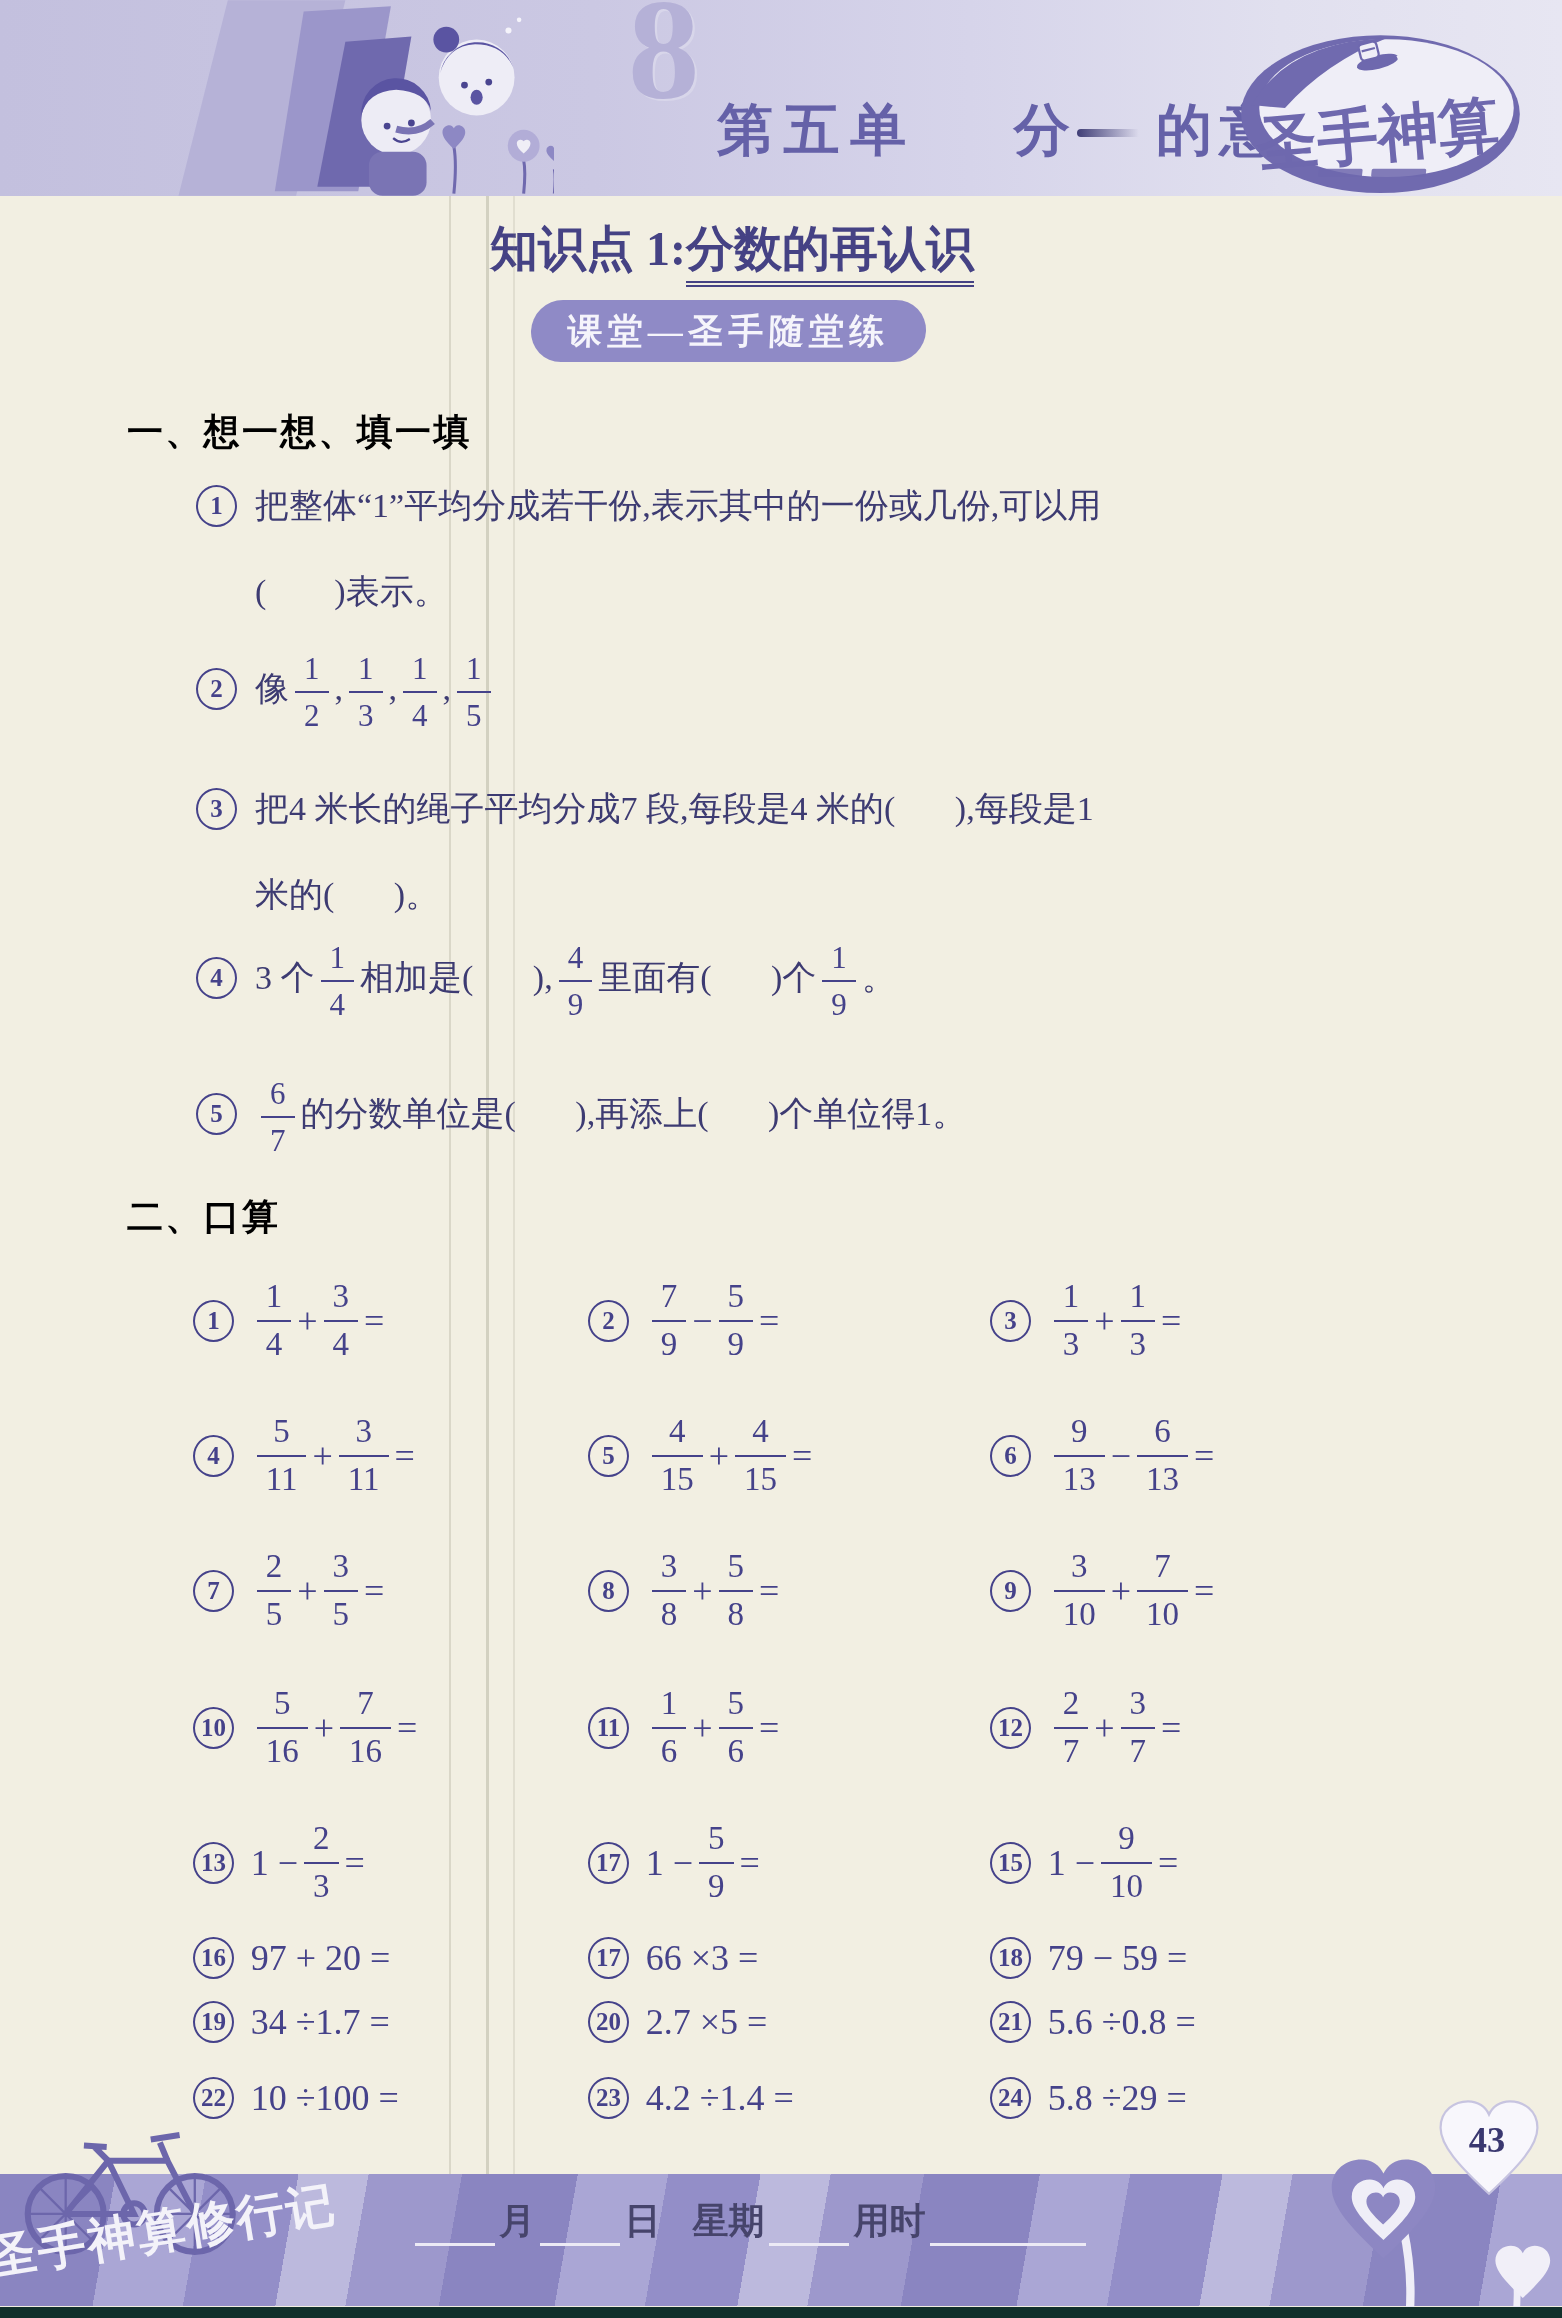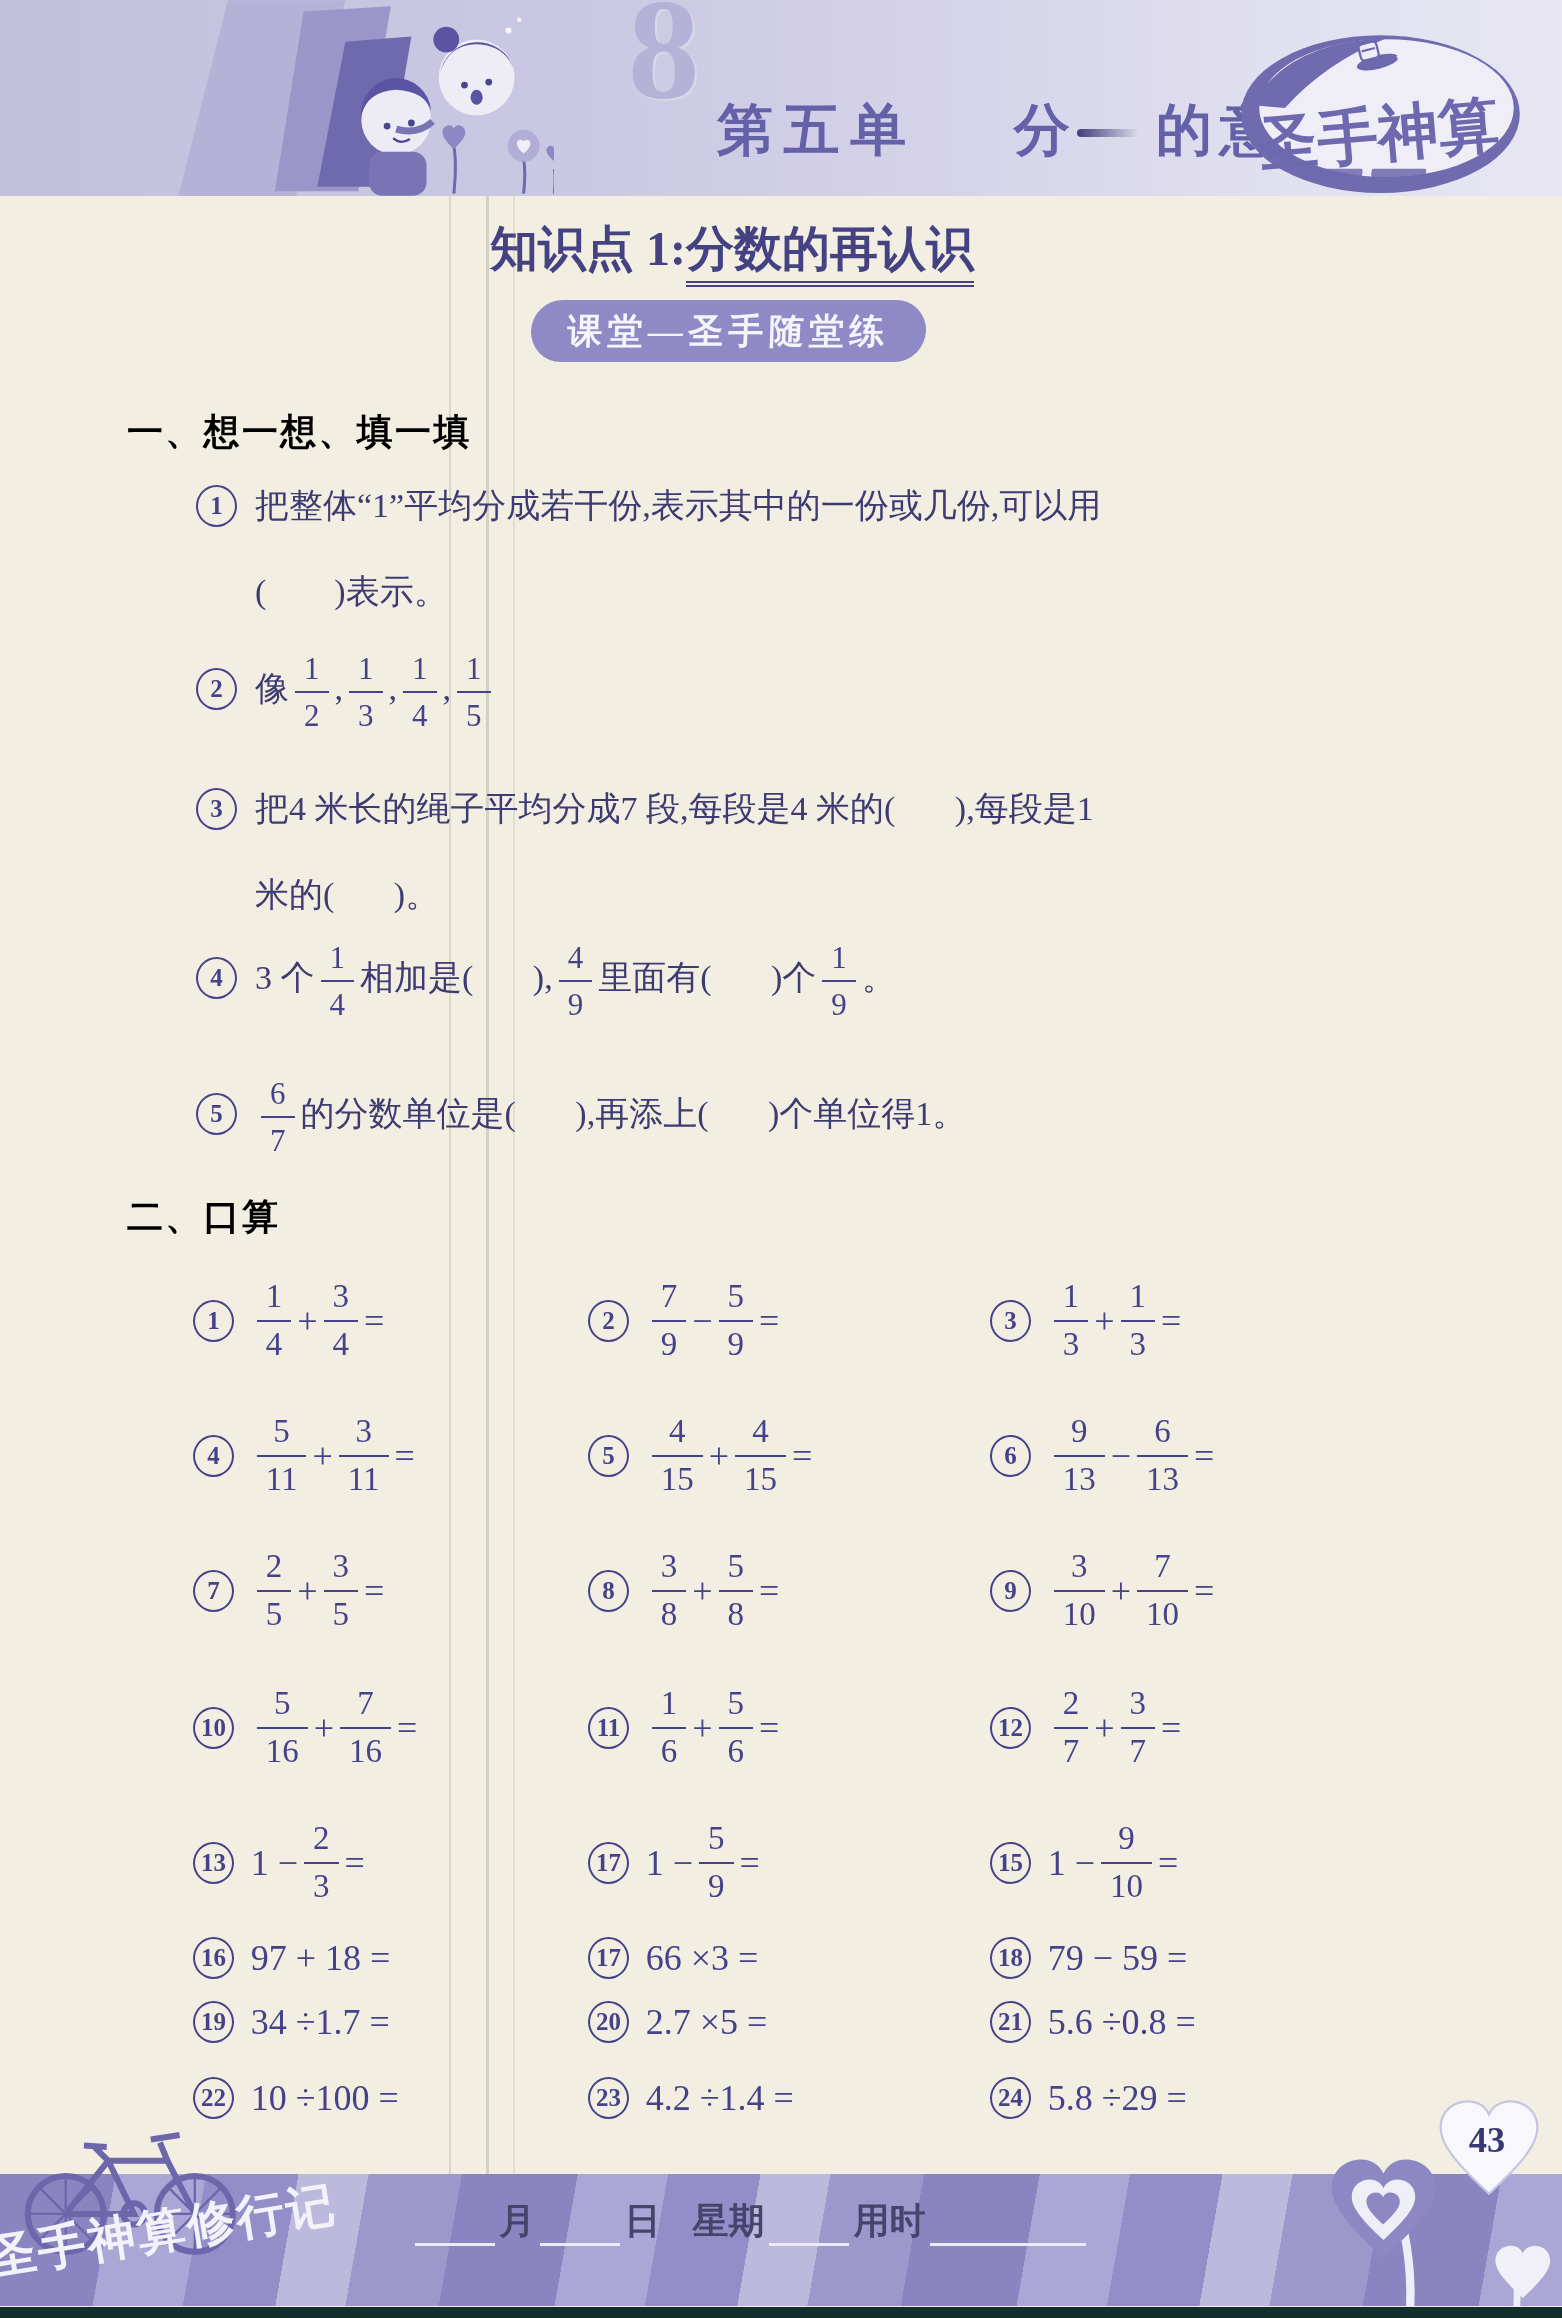--- a/index.html
+++ b/index.html
@@ -406,21 +406,21 @@
           <span class="frac">
             <span class="fn">9</span>
             <span class="fd">10</span>
           </span>
           <span> =</span>
         </span>
       </div>
       <div class="cell">
         <span class="circ">16</span>
         <span class="expr">
-          <span>97 + 18 =</span>
+          <span>97 + 20 =</span>
         </span>
       </div>
       <div class="cell">
         <span class="circ">17</span>
         <span class="expr">
           <span>66 ×3 =</span>
         </span>
       </div>
       <div class="cell">
         <span class="circ">18</span>

